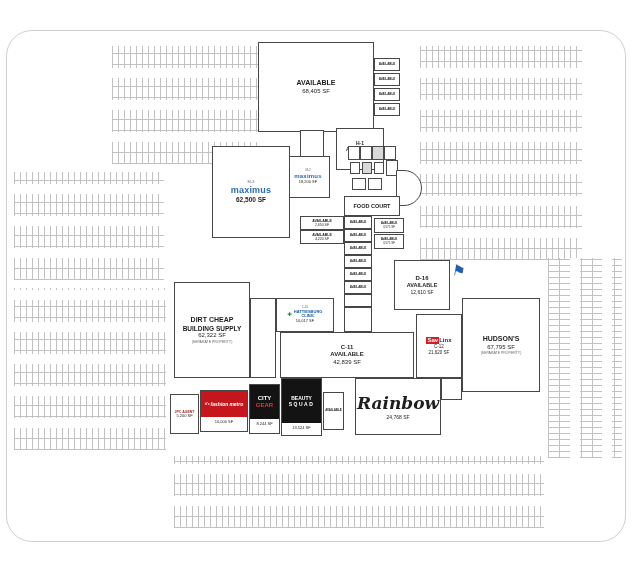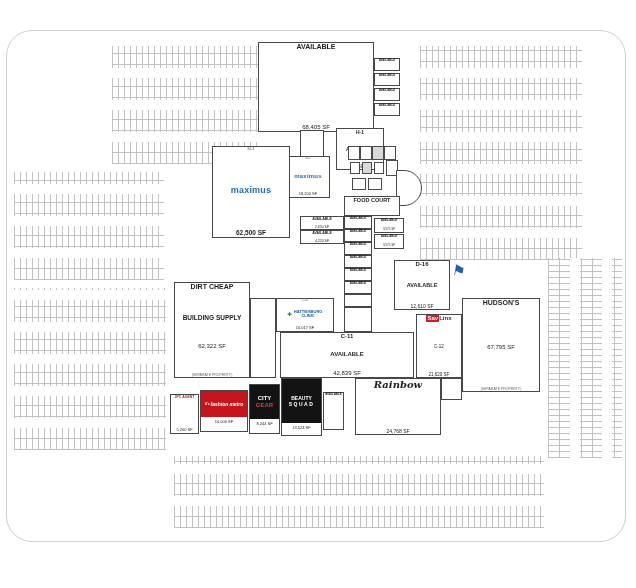--- a/index.html
+++ b/index.html
@@ -2,21 +2,21 @@
 <html><head>
 <meta charset="utf-8">
 <style>
   html,body { margin:0; padding:0; background:#fff; }
   #canvas {
     position:relative; width:636px; height:588px; background:#ffffff;
     font-family:"Liberation Sans", sans-serif; color:#1e1e1e; overflow:hidden;
   }
   .bld {
     position:absolute; background:#fff; border:1px solid #474747; box-sizing:border-box;
-    display:flex; flex-direction:column; align-items:center; justify-content:space-between;
+    display:flex; flex-direction:column; align-items:center; justify-content:center;
     text-align:center; line-height:1.2;
   }
   .road { position:absolute; border:1.5px solid #d0d0d0; border-radius:26px; box-sizing:border-box; }
   .parking { position:absolute; }
   .ph { background-image:
       repeating-linear-gradient(0deg, transparent 0 22px, #fff 22px 32px),
       repeating-linear-gradient(0deg, #c2c2c2 0 1px, transparent 1px 11px),
       repeating-linear-gradient(90deg, #c2c2c2 0 1px, transparent 1px 6px); }
   .pv { background-image:
       repeating-linear-gradient(90deg, transparent 0 22px, #fff 22px 32px),
@@ -29,21 +29,21 @@
   .gray{color:#666}
   .maximus{color:#2a6db5;font-weight:bold;letter-spacing:.2px}
   .fm-red{background:#c4161c;color:#fff;width:100%;height:26px;display:flex;align-items:center;
           justify-content:center;font-style:italic;font-weight:bold;gap:1px}
   .black-block{background:#131313;color:#fff;width:100%;display:flex;flex-direction:column;
           align-items:center;justify-content:center}
   .sav{background:#d21f26;color:#fff;padding:0 1px;font-weight:bold}
   .linx{color:#1a2e6e;font-weight:bold}
   .clinic-name{color:#1a5ca8;font-weight:bold;line-height:1.1}
   .cross{color:#2e8b3d;font-weight:bold}
-  .rainbow-script{font-family:"DejaVu Serif", serif;font-style:italic;font-weight:bold;font-size:10px}
+  .rainbow-script{font-family:"DejaVu Serif", serif;font-style:italic;font-weight:bold;font-size:17px}
   .stall{position:absolute;background:#fff;border:1px solid #4a4a4a;box-sizing:border-box}
   .shaded{background:#d9d9d9}
   .bluemark{position:absolute;color:#1e5fae;font-size:15px;transform:rotate(10deg)}
 </style>
 </head>
 <body>
 
 <div id="canvas">
 
   <div class="road" style="left:6px;top:30px;width:620px;height:512px"></div>

